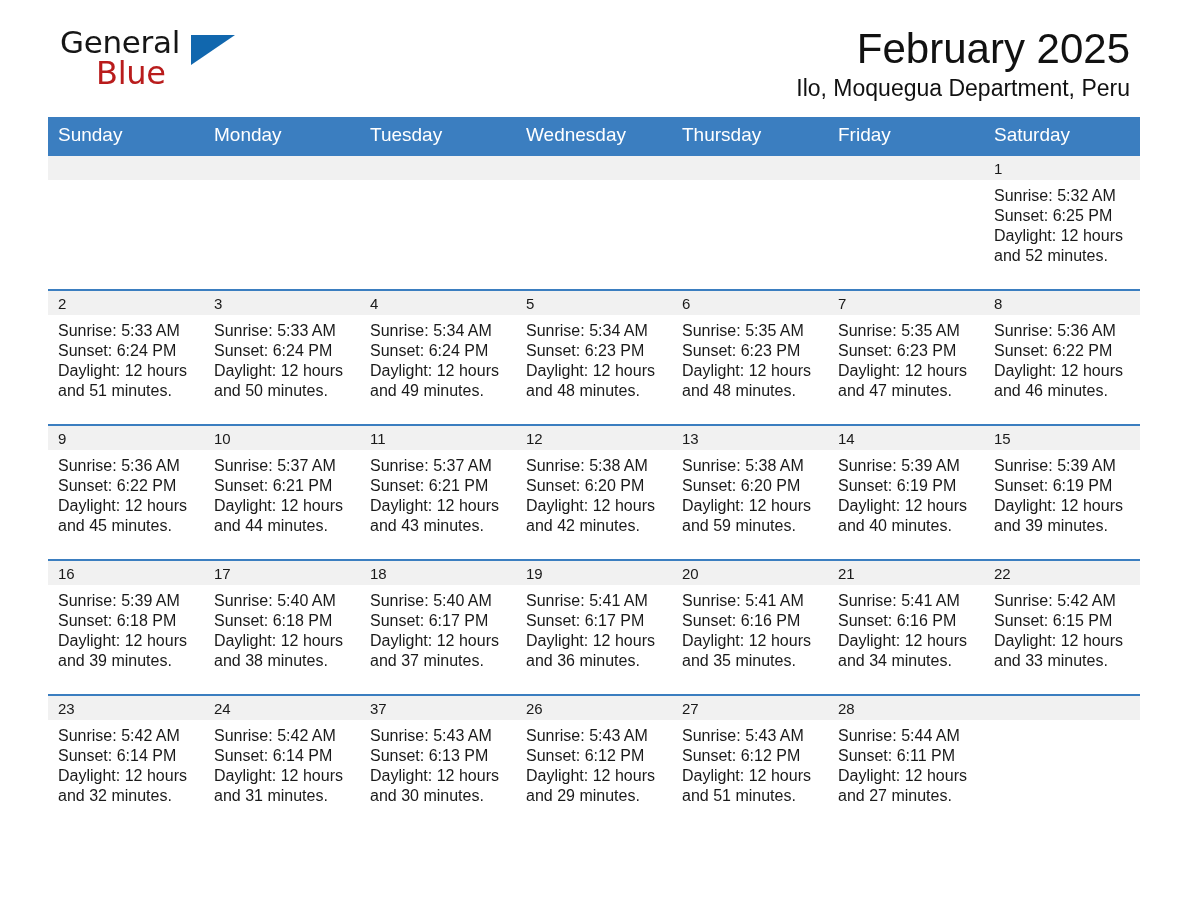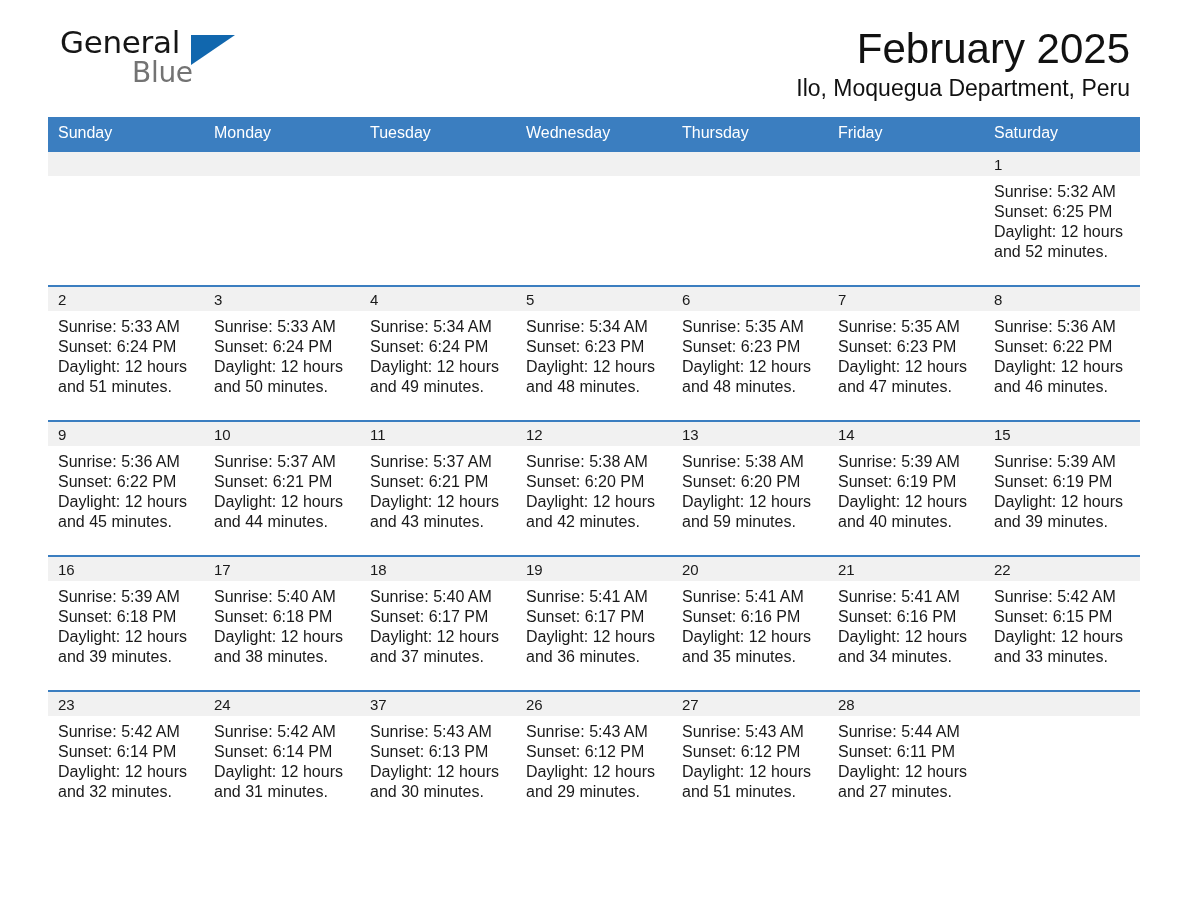--- a/index.html
+++ b/index.html
@@ -44,27 +44,27 @@
     position: relative;
     font-size: 31px;
     line-height: 34px;
     letter-spacing: -0.3px;
     color: #161616;
     font-family: "DejaVu Sans", sans-serif;
     font-weight: 400;
     white-space: nowrap;
   }
   .brand-row2 {
-    font-size: 28px;
+    font-size: 32px;
     line-height: 34px;
     letter-spacing: -0.3px;
-    color: #737373;
+    color: #b91c1c;
     font-family: "DejaVu Sans", sans-serif;
     font-weight: 400;
-    margin-left: 72px;
+    margin-left: 36px;
     margin-top: -3px;
     white-space: nowrap;
   }
   .brand-triangle {
     position: absolute;
     left: 143px;
     top: 10px;
     width: 0;
     height: 0;
     border-left: 44px solid #1167ae;
@@ -97,21 +97,21 @@
     width: 1092px;
     margin-top: 13px;
     border-collapse: collapse;
     table-layout: fixed;
   }
   .calendar col { width: 156px; }
 
   thead th {
     background: #3b7ec0;
     color: #ffffff;
-    font-size: 16px;
+    font-size: 19px;
     font-weight: 400;
     text-align: left;
     padding: 7px 0 8px 10px;
     height: 17px;
     font-family: "Liberation Sans", sans-serif;
   }
 
   tbody tr { height: 135px; }
   tbody td {
     vertical-align: top;

